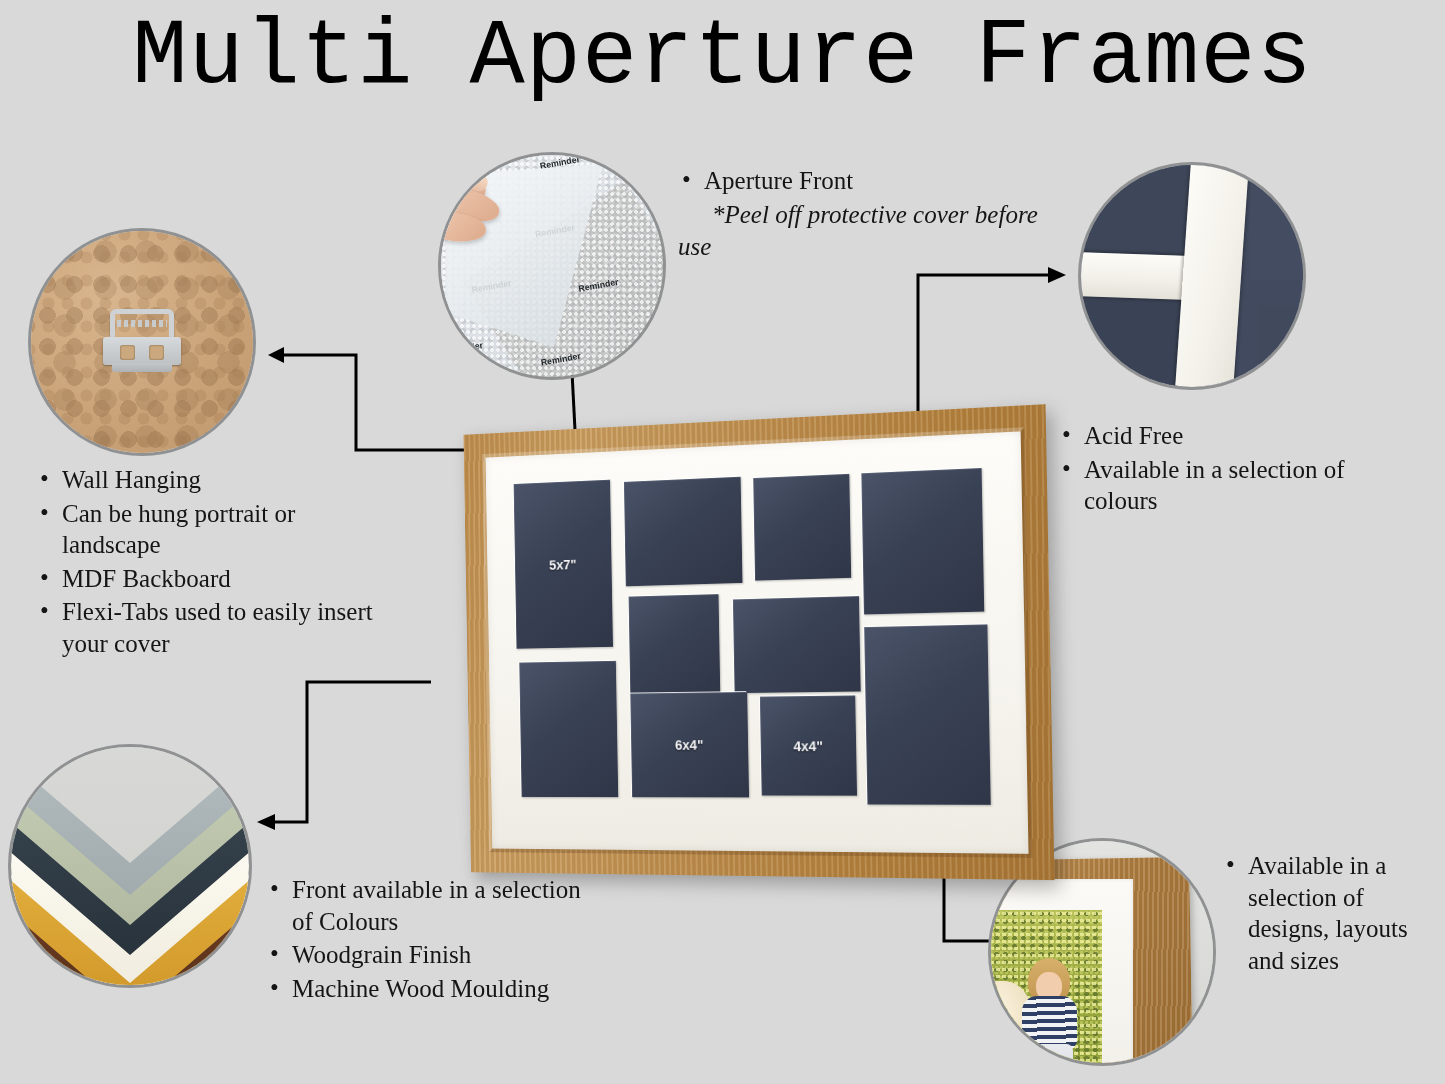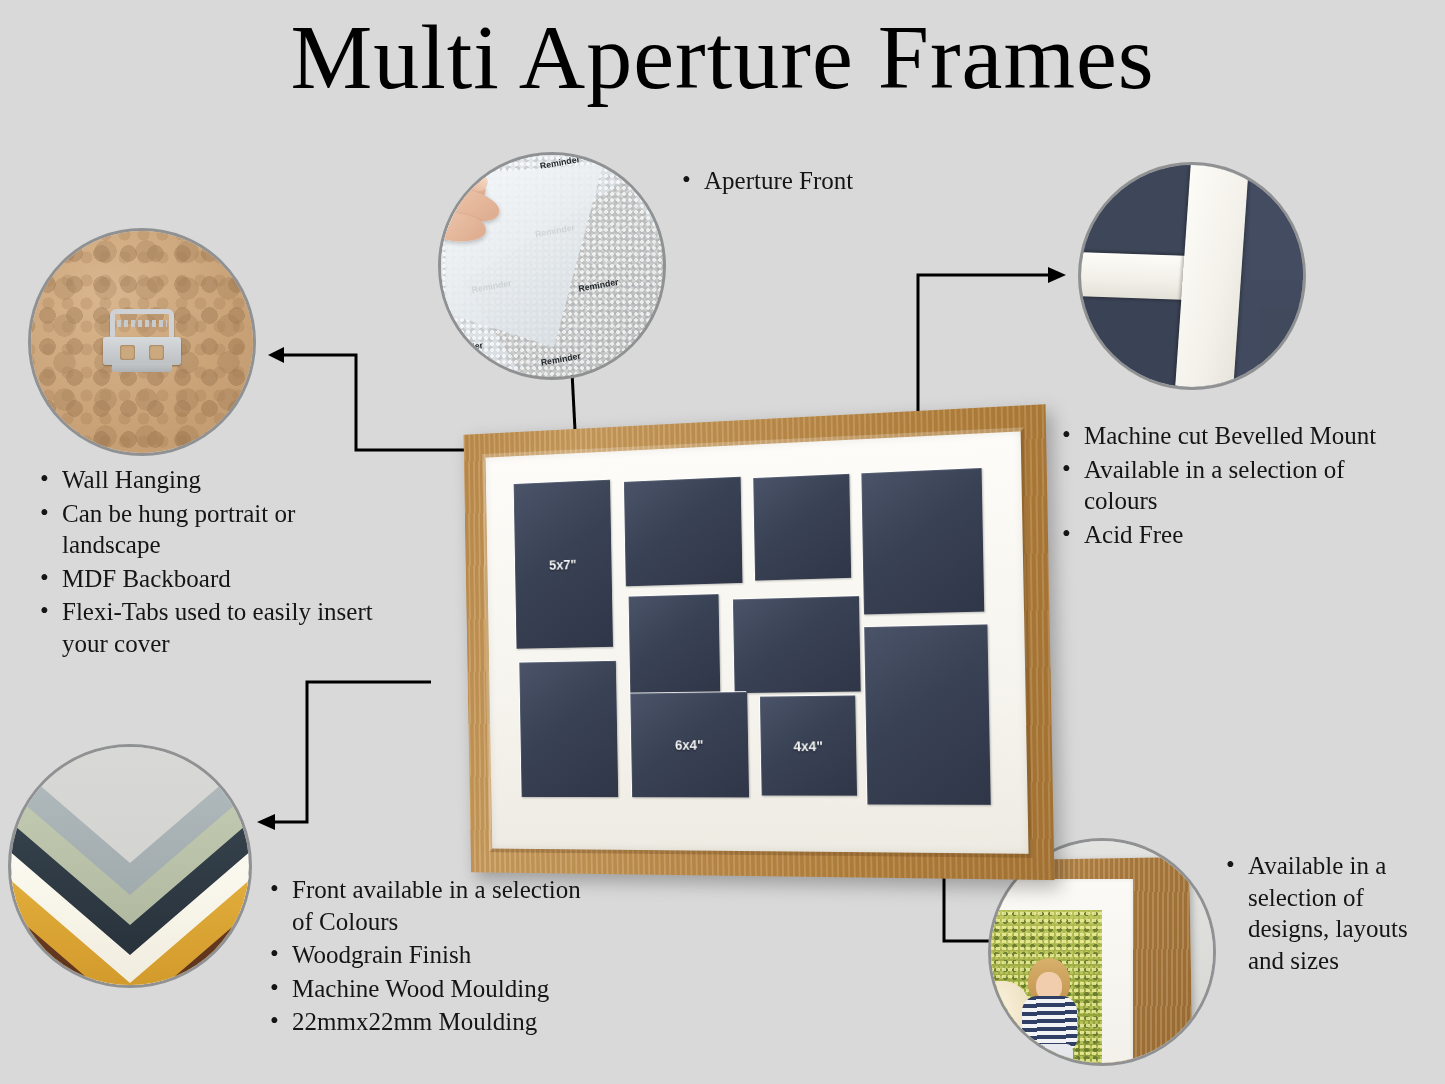--- a/index.html
+++ b/index.html
@@ -12,21 +12,21 @@
     overflow:hidden;
   }
   .stage { position:absolute; inset:0; }
   .abs { position:absolute; }
 
   
   #page-title {
     top:8px; left:0; width:1445px;
     text-align:center;
     font-size:92px;
-    font-family:Liberation Serif, serif;
+    font-family:Liberation Mono, monospace;
     font-weight:400;
     letter-spacing:1px;
     line-height:1.08;
     color:#000;
   }
 
   
   .bullets { font-size:25px; line-height:1.26; color:#151515; }
   .bullets ul { list-style:none; }
   .bullets li {
@@ -495,45 +495,44 @@
           </div>
         </div>
       </div>
     </div>
   </div>
 
   <div class="abs bullets" style="left:678px; top:165px; width:360px;">
     <ul>
       <li>Aperture Front</li>
     </ul>
+    <div class="note-italic" style="text-indent:34px;">*Peel off protective cover before use</div>
   </div>
 
   <div class="abs bullets" style="left:36px; top:464px; width:340px;">
     <ul>
       <li>Wall Hanging</li>
       <li>Can be hung portrait or landscape</li>
       <li>MDF Backboard</li>
       <li>Flexi-Tabs used to easily insert your cover</li>
     </ul>
   </div>
 
   <div class="abs bullets" style="left:1058px; top:420px; width:340px;">
     <ul>
-      <li>Machine cut Bevelled Mount</li>
+      <li>Acid Free</li>
       <li>Available in a selection of colours</li>
-      <li>Acid Free</li>
     </ul>
   </div>
 
   <div class="abs bullets" style="left:266px; top:874px; width:320px;">
     <ul>
       <li>Front available in a selection of Colours</li>
       <li>Woodgrain Finish</li>
       <li>Machine Wood Moulding</li>
-      <li>22mmx22mm Moulding</li>
     </ul>
   </div>
 
   <div class="abs bullets" style="left:1222px; top:850px; width:218px;">
     <ul>
       <li>Available in a selection of designs, layouts and sizes</li>
     </ul>
   </div>
 
 </div>

